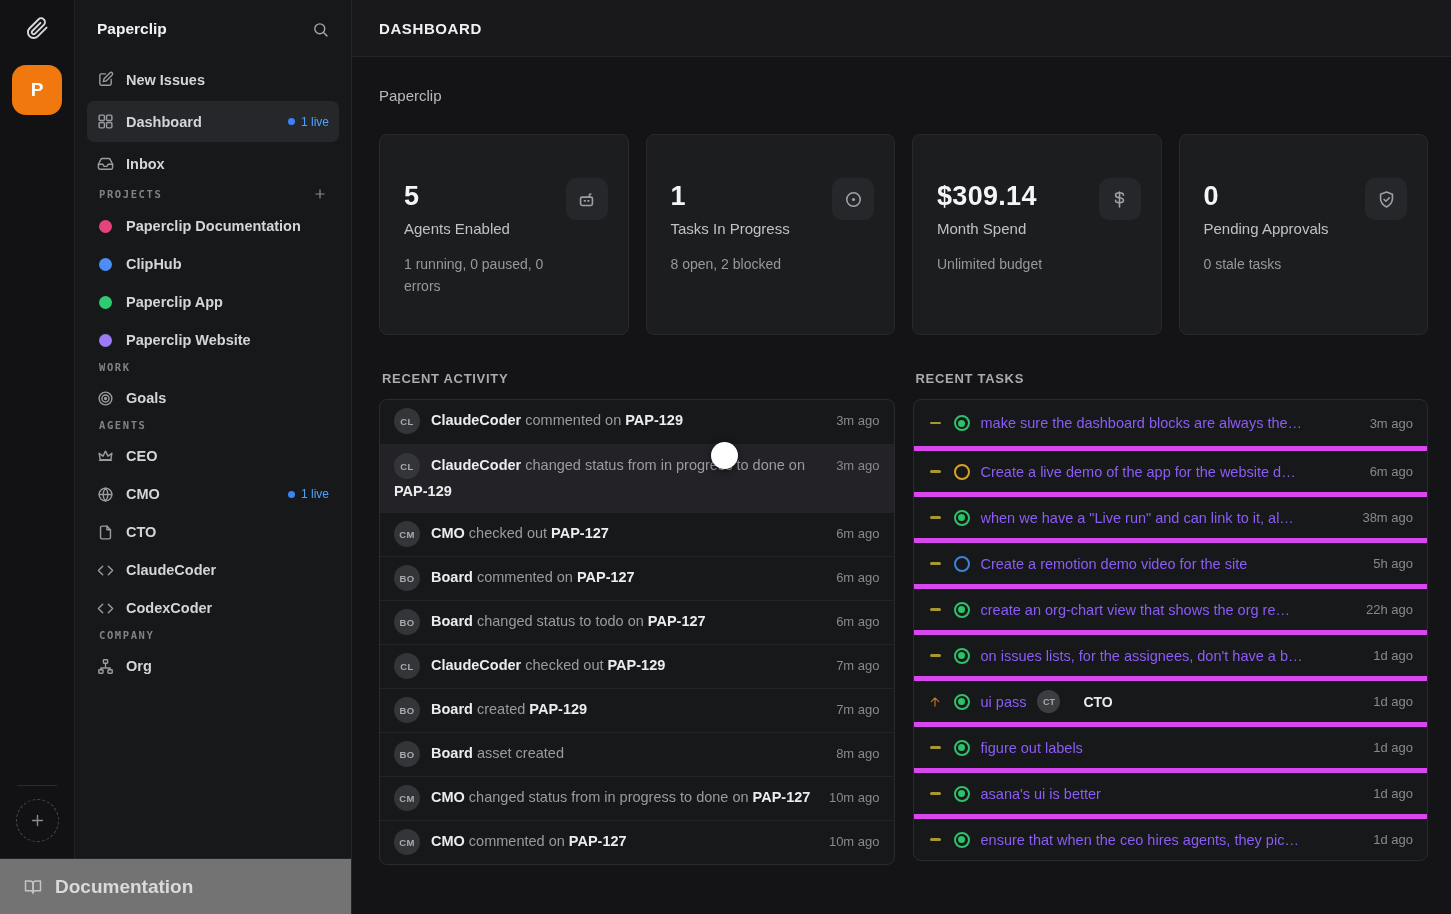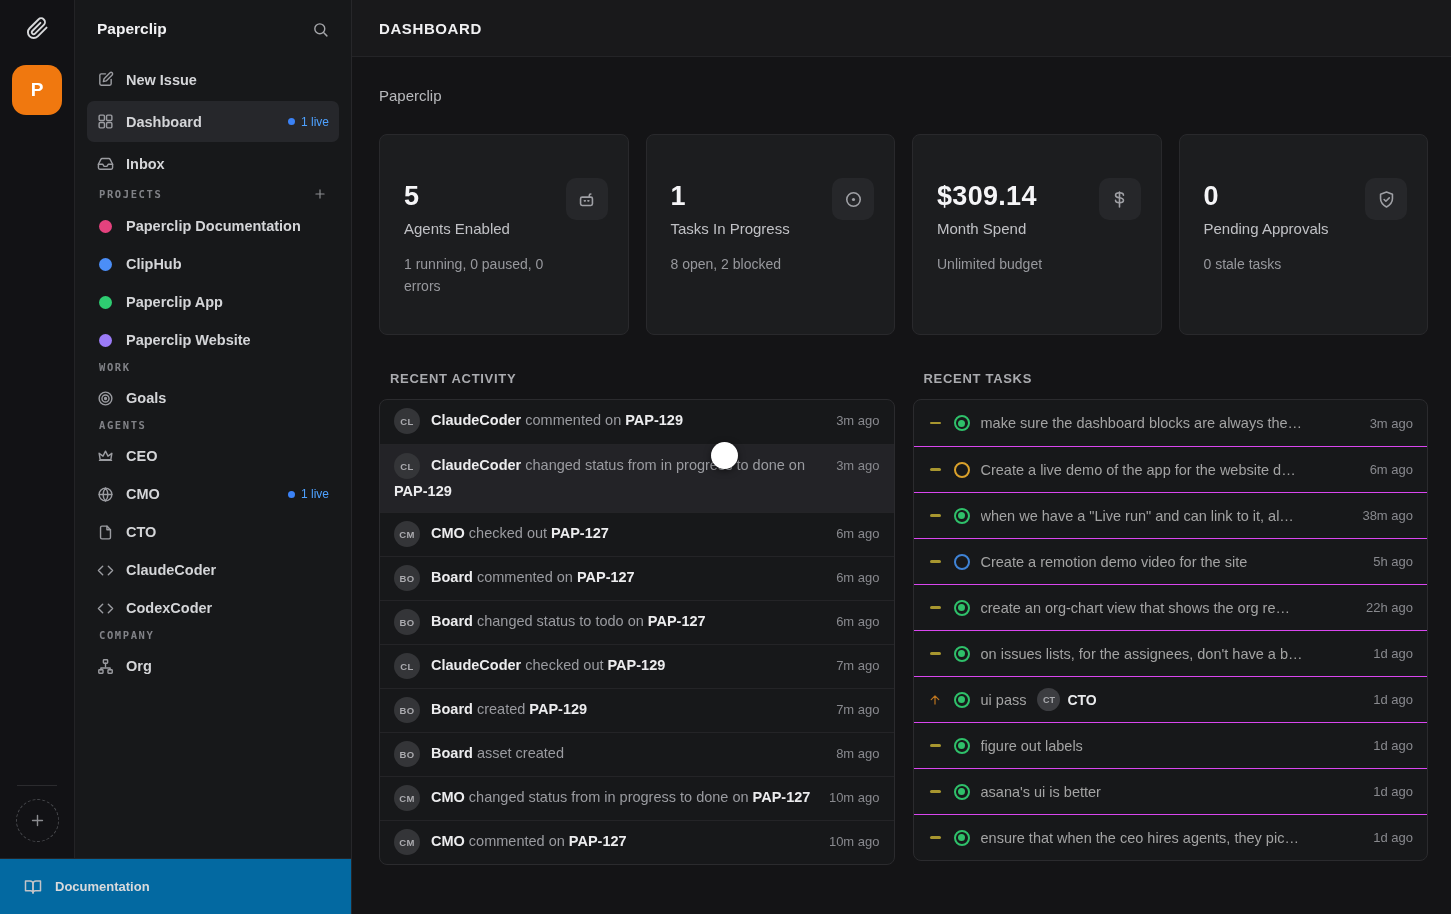--- a/index.html
+++ b/index.html
@@ -35,63 +35,63 @@
   .live-badge{margin-left:auto;display:flex;align-items:center;gap:6px;font-size:12px;font-weight:400;color:#4ea1ff}
   .live-dot{width:7px;height:7px;border-radius:50%;background:#3b82f6}
 
   .section{}
   .section-head{display:flex;align-items:center;justify-content:space-between;padding:2px 24px 6px 24px}
   .section-title{font-family:"DejaVu Sans Mono",monospace;font-size:10.5px;letter-spacing:1.6px;color:#818287;font-weight:700}
   .section-add{width:14px;height:14px;color:#8b8c90;cursor:pointer}
   .sb-item{display:flex;align-items:center;gap:12px;height:38px;margin:0 12px;padding:0 10px;border-radius:7px;font-size:14.5px;font-weight:600;color:#d4d5d8;cursor:pointer}
   .proj-dot{width:13px;height:13px;border-radius:50%;flex:0 0 13px;margin:0 2px}
 
-  .left-footer{flex:0 0 56px;height:56px;border-top:1px solid #242427;background:#0369a1;display:flex;align-items:center;gap:13px;padding:0 24px;font-size:13px;font-weight:600;color:#d9dadc;cursor:pointer;box-sizing:border-box}
+  .left-footer{flex:0 0 56px;height:56px;border-top:1px solid #242427;background:#737373;display:flex;align-items:center;gap:13px;padding:0 24px;font-size:19px;font-weight:600;color:#d9dadc;cursor:pointer;box-sizing:border-box}
   .left-footer .icon{width:18px;height:18px;color:#c3c4c8}
 
   
   .main{flex:1;display:flex;flex-direction:column;min-width:0;background:#141416}
   .topbar{height:57px;flex:0 0 57px;display:flex;align-items:center;padding:0 27px;border-bottom:1px solid #242427;background:#19191b;box-sizing:border-box}
   .topbar-title{font-size:15px;font-weight:700;letter-spacing:.6px;color:#f0f0f2}
   .content{flex:1;padding:0 23px 0 27px;overflow:hidden}
   .ws-label{margin-top:30px;font-size:15px;color:#b9babd}
 
   .stats{display:grid;grid-template-columns:repeat(4,1fr);gap:17px;margin-top:30px}
   .card{position:relative;background:#1c1d1f;border:1px solid #29292c;border-radius:8px;height:201px;padding:46px 20px 20px 24px;box-sizing:border-box}
   .card-value{font-size:27px;font-weight:700;letter-spacing:.3px;color:#f5f5f7}
   .card-label{margin-top:8px;font-size:15px;color:#c0c1c5}
   .card-sub{margin-top:17px;font-size:14px;color:#97989d;line-height:1.55;max-width:175px}
   .card-icon{position:absolute;top:43px;right:20px;width:42px;height:42px;border-radius:10px;background:#26272a;color:#9fa0a5;display:flex;align-items:center;justify-content:center}
   .card-icon .icon{width:19px;height:19px}
 
   .cols{display:grid;grid-template-columns:1fr 1fr;gap:18px;margin-top:36px;align-items:start}
-  .panel h2{font-size:13px;font-weight:700;letter-spacing:.7px;color:#aaabaf;margin:0 0 13px 11px}
+  .panel h2{font-size:13px;font-weight:700;letter-spacing:.7px;color:#aaabaf;margin:0 0 13px 3px}
   .list{border:1px solid #2b2b2e;border-radius:8px;background:#17181a;overflow:hidden}
 
   .act-row{display:flex;align-items:flex-start;padding:8px 14px;border-top:1px solid #242427;min-height:44px;box-sizing:border-box;cursor:pointer}
   .act-row:first-child{border-top:none}
   .act-row.highlighted{background:#232327}
   .act-main{flex:1;line-height:25px;font-size:14.5px;color:#9a9ba0;padding-right:12px}
   .act-main b{color:#ececee;font-weight:700}
   .act-avatar{display:inline-flex;width:26px;height:26px;border-radius:50%;background:#343538;color:#ababaf;font-size:9.5px;font-weight:700;align-items:center;justify-content:center;margin-right:11px;vertical-align:middle;letter-spacing:.3px}
   .act-time{font-size:13px;color:#88898e;line-height:25px;white-space:nowrap}
 
-  .task-row{display:flex;align-items:center;height:46px;padding:0 14px;border-top:1px solid #d946ef;gap:11px;box-sizing:border-box;cursor:pointer}
+  .task-row{display:flex;align-items:center;height:46px;padding:0 14px;border-top:5px solid #d946ef;gap:11px;box-sizing:border-box;cursor:pointer}
   .task-row:first-child{border-top:none}
   .prio{width:15px;flex:0 0 15px;display:flex;justify-content:center;align-items:center}
   .prio-dash{width:11px;height:2.5px;border-radius:2px;background:#a8962f}
   .prio.up{color:#c0761f}
   .prio.up .icon{width:14px;height:14px}
   .status{width:16px;height:16px;flex:0 0 16px;border-radius:50%;border:2px solid #555;box-sizing:border-box;display:flex;align-items:center;justify-content:center}
   .status.done{border-color:#2fc06a}
   .status.done i{width:7px;height:7px;border-radius:50%;background:#2fc06a}
   .status.in_progress{border-color:#d9a02b}
   .status.todo{border-color:#3f83d6}
-  .task-title{font-size:14.5px;color:#a3a3a3;white-space:nowrap;overflow:hidden;text-overflow:ellipsis;flex:0 1 auto}
-  .chip{display:flex;align-items:center;gap:7px}
+  .task-title{font-size:14.5px;color:#8b5cf6;white-space:nowrap;overflow:hidden;text-overflow:ellipsis;flex:0 1 auto}
+  .chip{display:flex;align-items:center;gap:23px}
   .chip-avatar{width:23px;height:23px;border-radius:50%;background:#3c3d41;color:#a9aaae;font-size:9px;font-weight:700;display:flex;align-items:center;justify-content:center}
   .chip-name{font-size:14px;color:#e9eaec;font-weight:600}
   .task-spacer{flex:1}
   .task-time{font-size:13px;color:#88898e;white-space:nowrap}
 
   .cursor{position:absolute;left:711px;top:442px;width:27px;height:27px;border-radius:50%;background:#fff;box-shadow:0 2px 7px rgba(0,0,0,.5);z-index:50;pointer-events:none}
 </style>
 </head>
 <body>
 
@@ -131,21 +131,21 @@
           </span>
         </div>
         <nav id="nav-list">
             <div class="nav-item">
               <span class="icon">
                 <svg viewBox="0 0 24 24" fill="none" stroke="currentColor" stroke-width="2" stroke-linecap="round" stroke-linejoin="round">
                   <path d="M12 4H6a2 2 0 0 0-2 2v12a2 2 0 0 0 2 2h12a2 2 0 0 0 2-2v-6"></path>
                   <path d="M18.4 2.6a2.1 2.1 0 0 1 3 3L13 14l-4 1 1-4z"></path>
                 </svg>
               </span>
-              <span>New Issue</span>
+              <span>New Issues</span>
             </div>
             <div class="nav-item active">
               <span class="icon">
                 <svg viewBox="0 0 24 24" fill="none" stroke="currentColor" stroke-width="2" stroke-linecap="round" stroke-linejoin="round">
                   <rect x="3" y="3" width="7.5" height="7.5" rx="1.5"></rect>
                   <rect x="13.5" y="3" width="7.5" height="7.5" rx="1.5"></rect>
                   <rect x="3" y="13.5" width="7.5" height="7.5" rx="1.5"></rect>
                   <rect x="13.5" y="13.5" width="7.5" height="7.5" rx="1.5"></rect>
                 </svg>
               </span>

